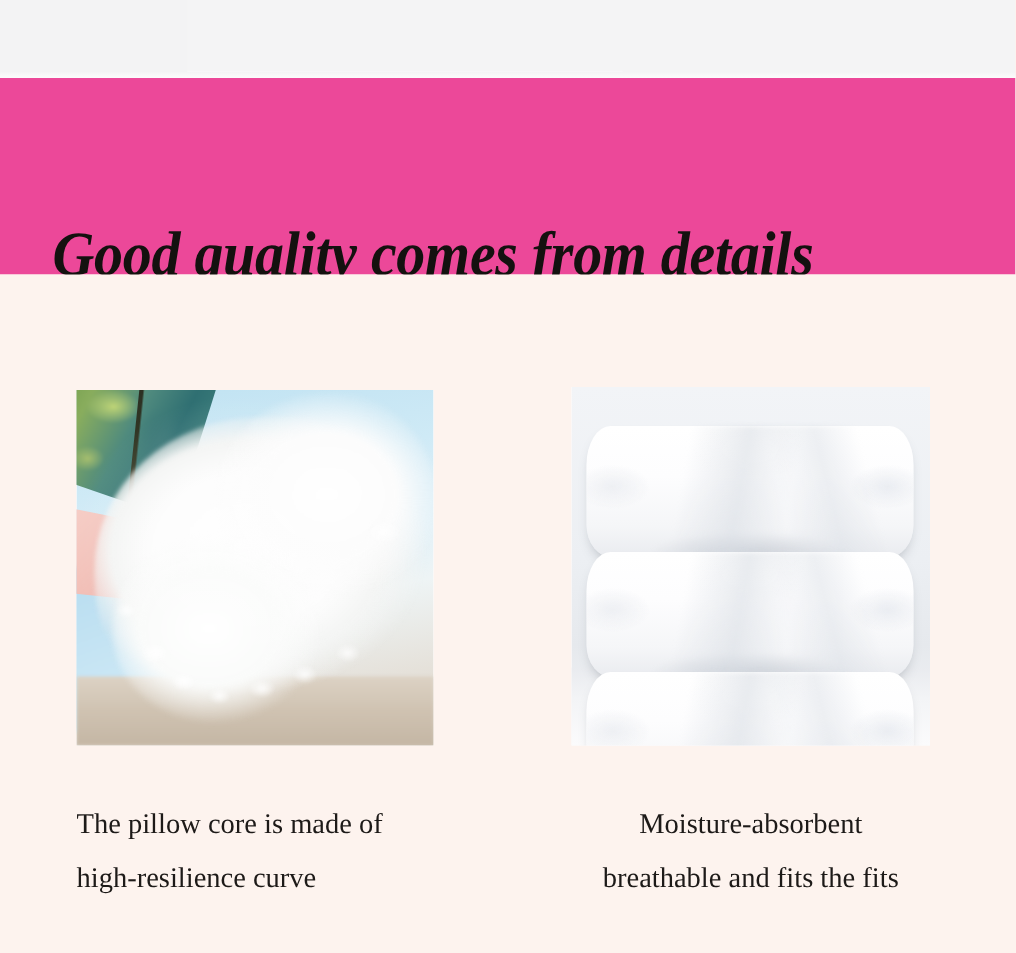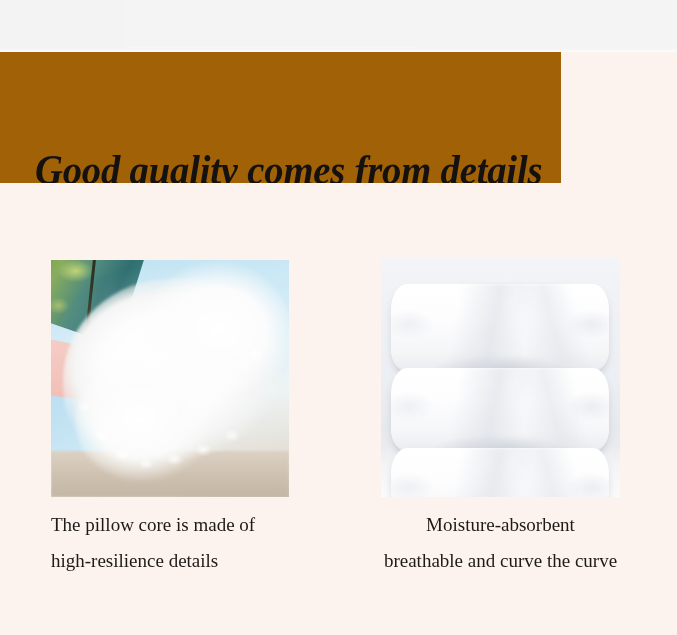--- a/index.html
+++ b/index.html
@@ -42,23 +42,23 @@
     top: 48px; left: 0;
     width: 677px;
     height: 4px;
     background: linear-gradient(to bottom, rgba(244,244,245,1) 0%, rgba(252,252,252,1) 100%);
   }
 
   
   .heading-band {
     position: absolute;
     top: 52px; left: 0;
-    width: 561px;
+    width: 677px;
     height: 131px;
-    background: #a16207;
+    background: #ec4899;
   }
   .heading-title {
     position: absolute;
     left: 35px;
     top: 92px;
     margin: 0;
     font-family: "Liberation Serif", "DejaVu Serif", serif;
     font-style: italic;
     font-weight: bold;
     font-size: 42px;
@@ -228,21 +228,21 @@
       radial-gradient(ellipse 90px 18px at 50% 96%, rgba(186,192,201,.6), transparent 74%);
     filter: blur(1.6px);
   }
   .pillow-top    { top: 26px;  height: 88px; }
   .pillow-middle { top: 110px; height: 84px; }
   .pillow-bottom { top: 190px; height: 86px; }
 
   
   .caption {
     margin: 0;
-    padding-top: 10px;
+    padding-top: 35px;
     font-family: "Liberation Serif", "DejaVu Serif", serif;
     font-size: 19px;
     line-height: 36px;
     color: #1d1a18;
   }
   .caption-left  { text-align: left; }
   .caption-right { text-align: center; }
   .caption .line { display: block; }
 </style>
 </head>
@@ -269,31 +269,31 @@
       <div class="pl-stem"></div>
       <div class="pl-table"></div>
       <div class="pl-fluff"></div>
       <div class="pl-fluff2"></div>
       <div class="pl-fluff3"></div>
       <div class="pl-fluff-edge"></div>
       <div class="pl-soft"></div>
     </div>
     <p class="caption caption-left">
       <span class="line">The pillow core is made of</span>
-      <span class="line">high-resilience details</span>
+      <span class="line">high-resilience curve</span>
     </p>
   </div>
 
   <div class="card card-right">
     <div class="photo photo-right">
       <div class="pr-base"></div>
       <div class="pr-floor"></div>
       <div class="pillow pillow-top"></div>
       <div class="pillow pillow-middle"></div>
       <div class="pillow pillow-bottom"></div>
     </div>
     <p class="caption caption-right">
       <span class="line">Moisture-absorbent</span>
-      <span class="line">breathable and curve the curve</span>
+      <span class="line">breathable and fits the fits</span>
     </p>
   </div>
 
 </div>
 
 </body></html>

